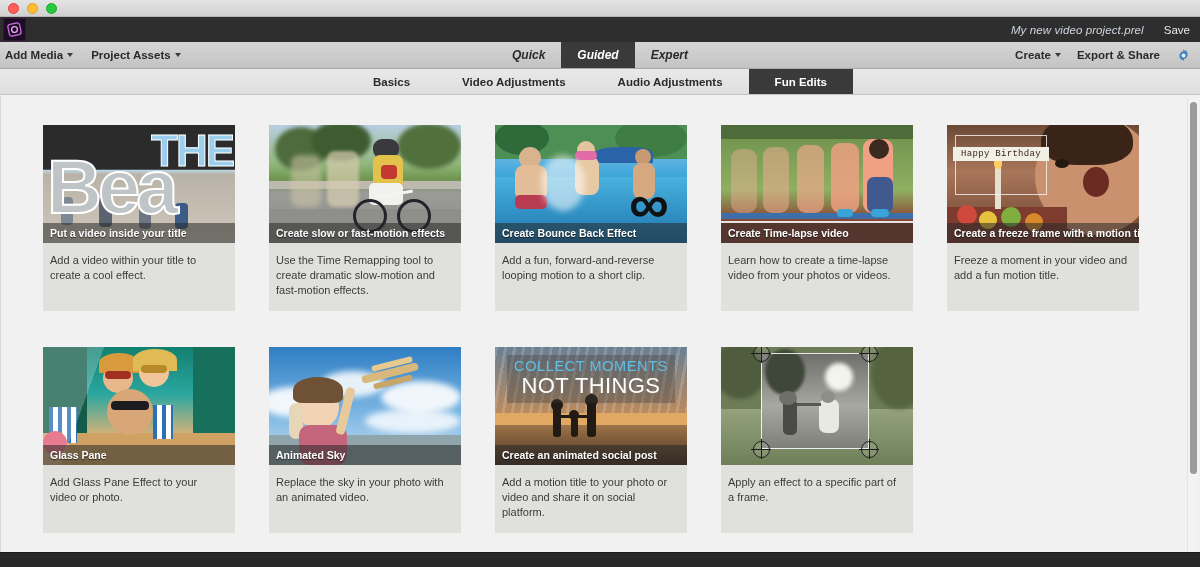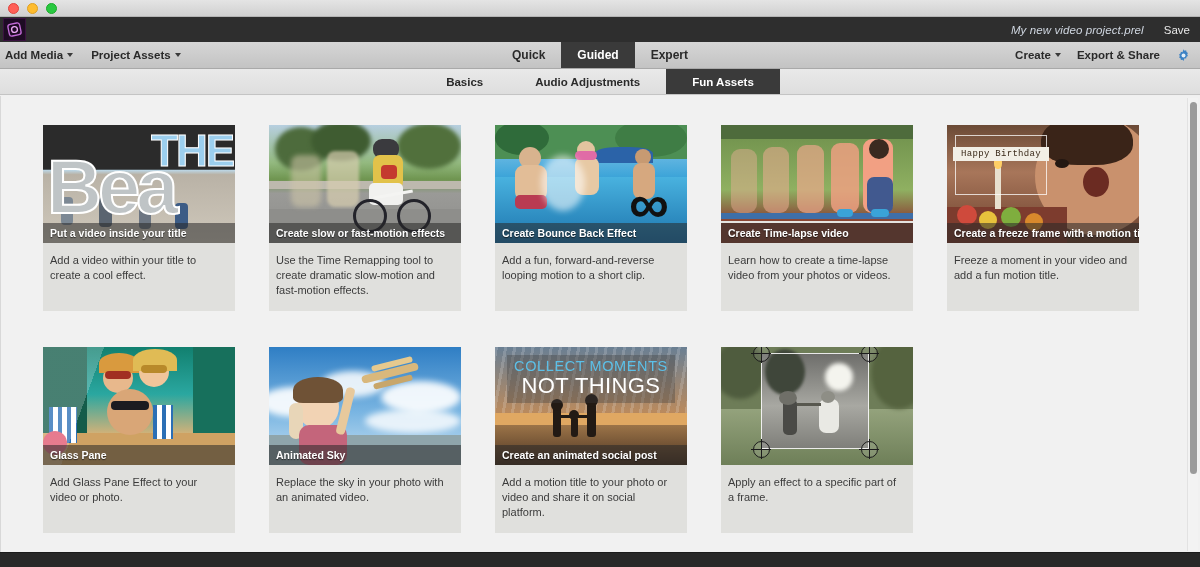--- a/index.html
+++ b/index.html
@@ -60,21 +60,21 @@
     display: flex; align-items: center; gap: 4px;
   }
   .caret { width: 0; height: 0; border-left: 3.5px solid transparent;
            border-right: 3.5px solid transparent; border-top: 4px solid #3a3a3a; }
 
   .tb-center {
     position: absolute; left: 0; right: 0; top: 0; bottom: 0;
     display: flex; justify-content: center; align-items: stretch;
     pointer-events: none;
   }
-  .tb-center > * { pointer-events: auto; }
+  .tb-center > * { pointer-events: auto; font-style: italic; }
   .mode-tab {
     font-size: 12px; font-weight: bold; color: #2a2a2a;
     padding: 0 16px; display: flex; align-items: center;
   }
   .mode-tab.active {
     background: #3a3a3a; color: #ffffff;
   }
   .tb-right {
     margin-left: auto; display: flex; align-items: center; gap: 16px;
     padding-right: 9px; position: relative; z-index: 2;
@@ -263,22 +263,23 @@
           <path d="M10 1.6l1.3 1.9 2.2-.5.5 2.2 1.9 1.3-1 2 1 2-1.9 1.3-.5 2.2-2.2-.5L10 17.4l-1.3-1.9-2.2.5-.5-2.2-1.9-1.3 1-2-1-2 1.9-1.3.5-2.2 2.2.5z" fill="#3c82c4"></path>
           <circle cx="10" cy="10" r="2.6" fill="#e4eef7"></circle>
         </svg>
       </span>
     </div>
   </div>
 
   <div class="subbar">
     <div class="subbar-inner">
       <span class="sub-tab">Basics</span>
+      <span class="sub-tab">Video Adjustments</span>
       <span class="sub-tab">Audio Adjustments</span>
-      <span class="sub-tab active">Fun Assets</span>
+      <span class="sub-tab active">Fun Edits</span>
     </div>
   </div>
 
   <div class="content">
     <div class="grid">
 
       <div class="card">
         <div class="card-img">
           <div class="fill" style="background:#2b2b2b"></div>
           <div class="fill" style="background:linear-gradient(to bottom,#cfe6f4 0%,#bcd9ea 38%,#b9b2a6 42%,#cfc8bb 100%);clip-path:polygon(0 38%,100% 38%,100% 100%,0 100%)"></div>

